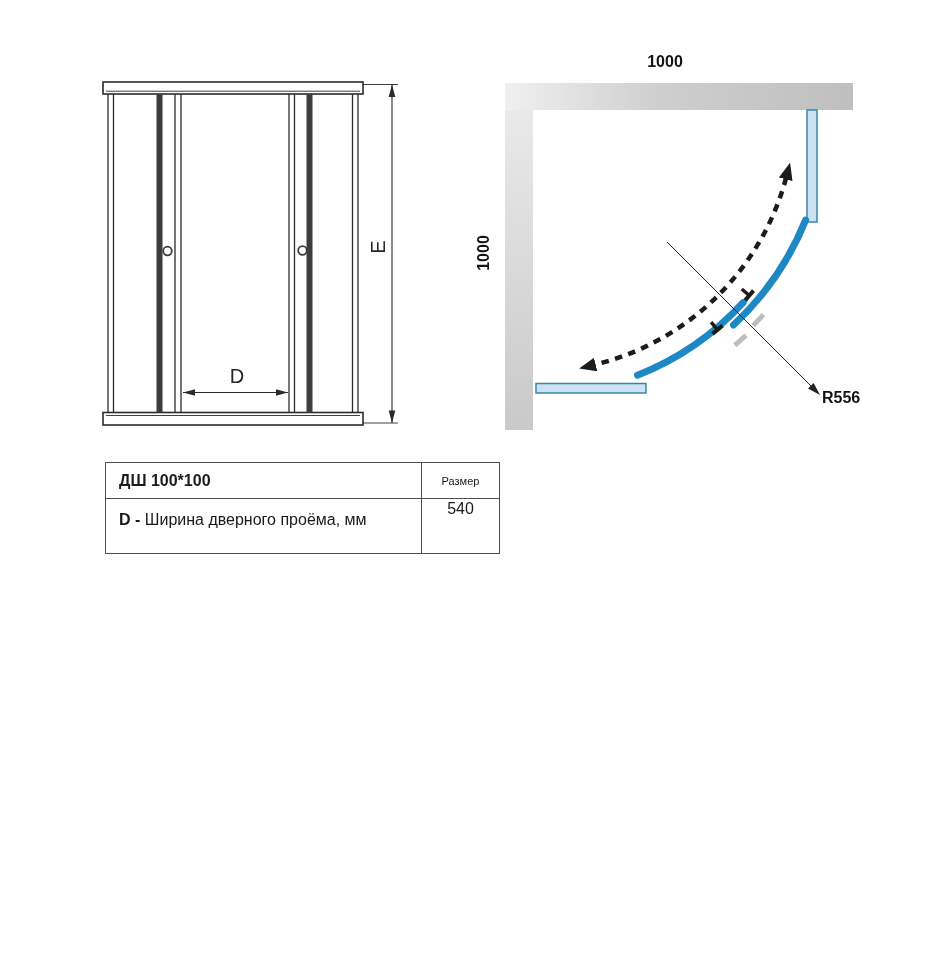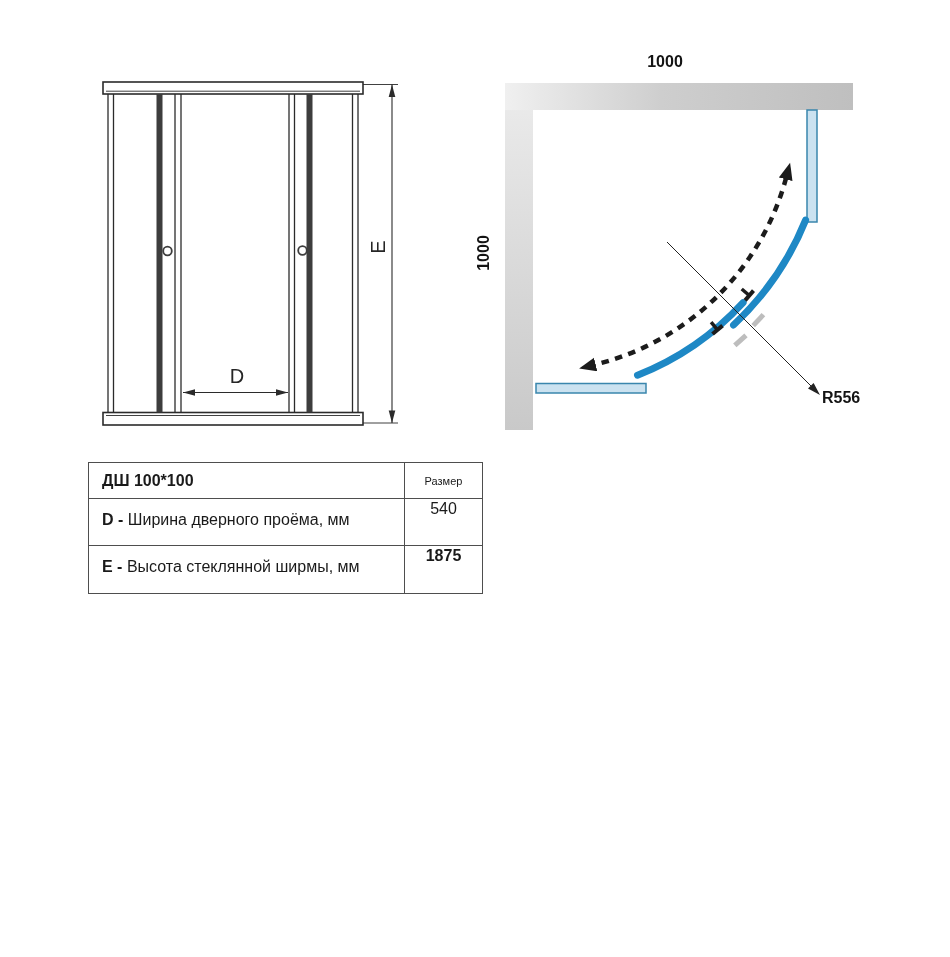--- a/index.html
+++ b/index.html
@@ -8,30 +8,30 @@
     font-family:"Liberation Sans",sans-serif;color:#1a1a1a;
   }
   svg.art{position:absolute;left:0;top:0;width:950px;height:957px;}
   .lbl{position:absolute;white-space:nowrap;}
   .dim-big{font-size:20px;font-weight:400;color:#262626;}
   .dim-bold{font-size:16px;font-weight:700;color:#141414;}
   .rot{transform:rotate(-90deg);transform-origin:center center;}
   .center{text-align:center;}
 
   table.spec{
-    position:absolute;left:88px;top:462px;width:394px;
+    position:absolute;left:105px;top:462px;width:394px;
     border-collapse:collapse;table-layout:fixed;
   }
   table.spec th, table.spec td{
     border:1px solid #4e4e4e;
     font-family:"Liberation Sans",sans-serif;
   }
   col.c1{width:316px;} col.c2{width:78px;}
   tr.hdr{height:36px;}
-  tr.r1{height:47px;margin-left:43px;} tr.r2{height:48px;} tr.r3{height:48px;}
+  tr.r1{height:55px;margin-left:43px;} tr.r2{height:48px;} tr.r3{height:48px;}
   th.t-title{text-align:left;padding-left:13px;font-size:16px;font-weight:700;vertical-align:middle;}
   th.t-size{text-align:center;font-size:11px;font-weight:400;vertical-align:middle;}
   td.t-desc{vertical-align:top;padding:12px 6px 0 13px;font-size:16px;}
   td.t-desc b{font-weight:700;}
   td.t-val{vertical-align:top;text-align:center;font-size:16px;}
   [data-weight="bold"]{font-weight:700;}
   [data-weight="normal"]{font-weight:400;}
 </style>
 </head>
 <body>
@@ -150,25 +150,16 @@
     </tr>
     <tr class="r1">
       <td class="t-desc">
         <b>D -</b>
         <span>Ширина дверного проёма, мм</span>
       </td>
       <td class="t-val">
         <span data-weight="normal">540</span>
       </td>
     </tr>
-    <tr class="r2">
-      <td class="t-desc">
-        <b>E -</b>
-        <span>Высота стеклянной ширмы, мм</span>
-      </td>
-      <td class="t-val">
-        <span data-weight="bold">1875</span>
-      </td>
-    </tr>
   </tbody>
     </table>
 
 </div>
 
 </body></html>

